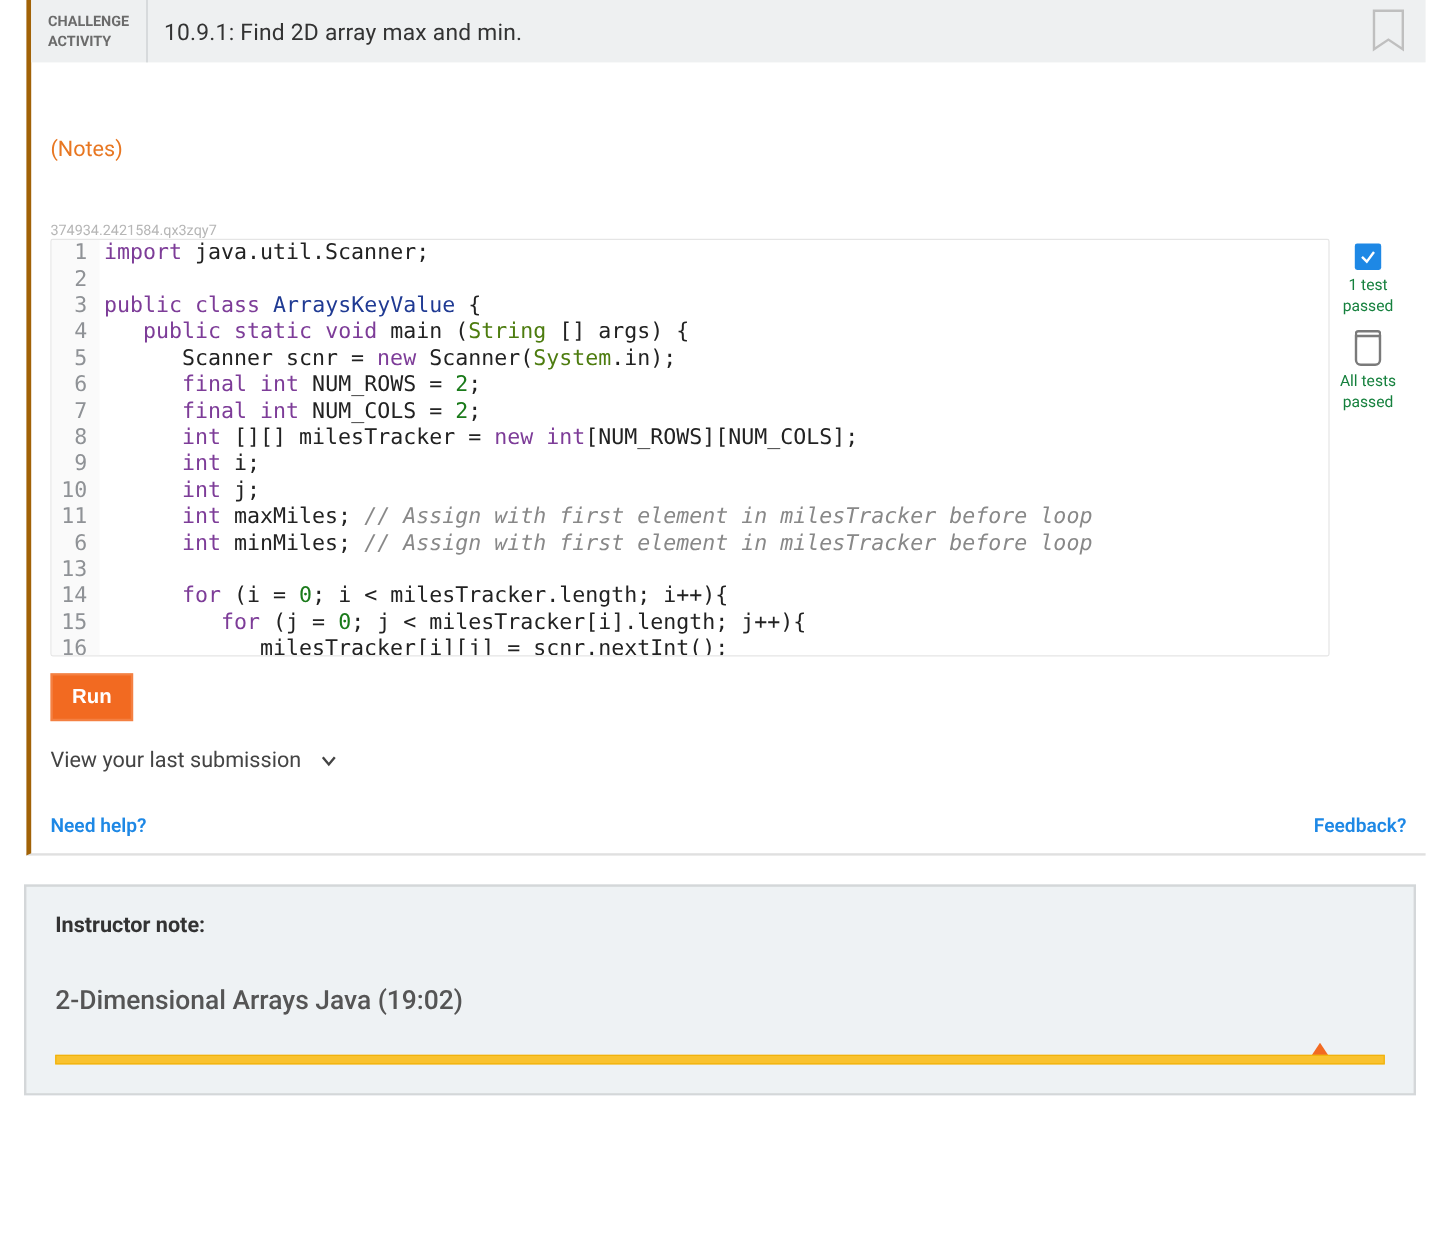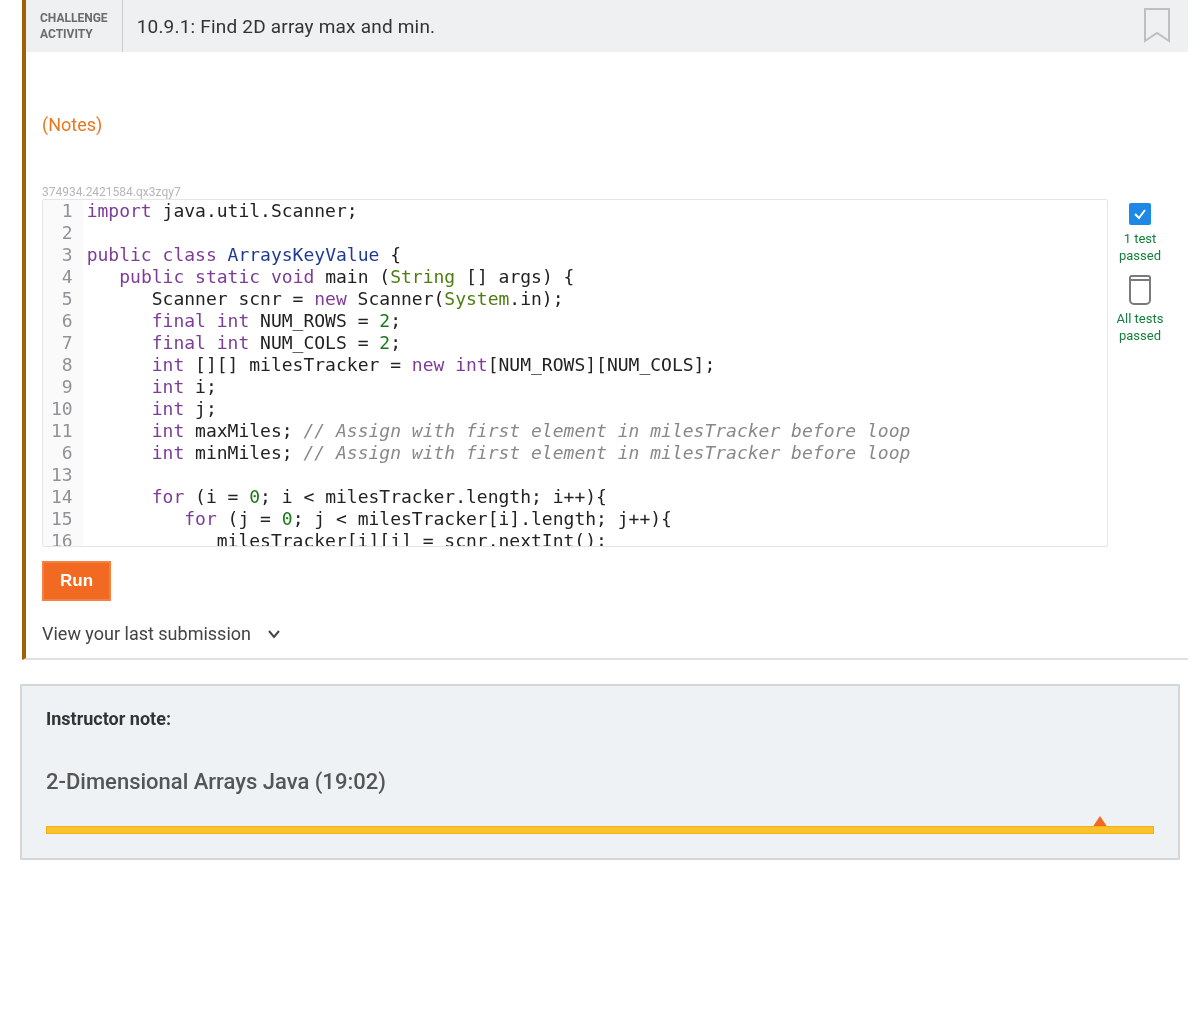--- a/index.html
+++ b/index.html
@@ -293,20 +293,24 @@
 
       <button class="run-button">Run</button>
 
       <div class="view-last">
         <span>View your last submission</span>
         <svg class="chevron-arrow" viewBox="0 0 14 14">
           <path d="M2 4 L7 10 L12 4" fill="none" stroke="#444" stroke-width="2"></path>
         </svg>
       </div>
 
+      <div class="footer-links">
+        <span class="link-blue">Need help?</span>
+        <span class="link-blue">Feedback?</span>
+      </div>
     </div>
   </div>
 
   <div class="instructor-card">
     <div class="instructor-label">Instructor note:</div>
     <div class="instructor-title">2-Dimensional Arrays Java (19:02)</div>
     <div style="position:relative">
       <div class="yellow-caret"></div>
       <div class="yellow-bar"></div>
     </div>

